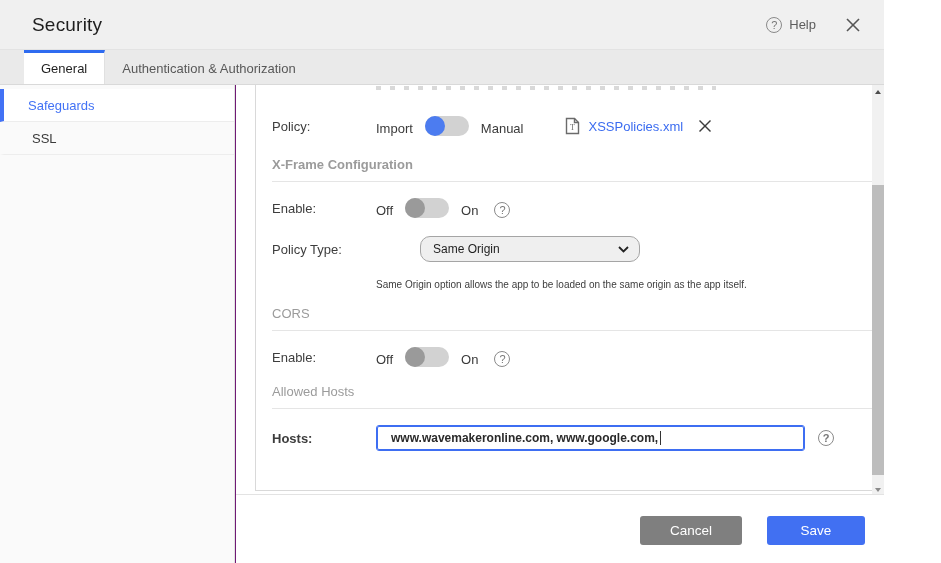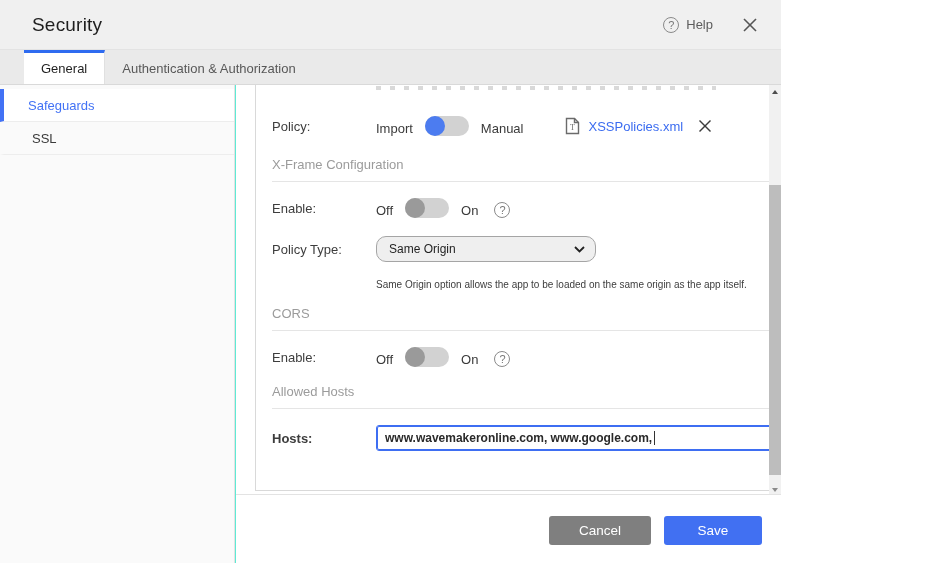--- a/index.html
+++ b/index.html
@@ -1,21 +1,21 @@
 <!DOCTYPE html>
 <html><head>
 <meta charset="utf-8">
 <style>
   * { margin:0; padding:0; box-sizing:border-box; }
   html,body { width:941px; height:563px; }
   body {
     font-family: "Liberation Sans", "DejaVu Sans", sans-serif;
     background:#fff; color:#3d3d3d; overflow:hidden; position:relative;
   }
-  .modal { position:absolute; inset:0; width:781px; height:563px; background:#5eead4; }
+  .modal { position:absolute; inset:0; width:884px; height:563px; background:#701a75; }
 
   
   .hdr {
     height:50px; background:#f0f0f0; border-bottom:1px solid #e3e3e3;
     display:flex; align-items:center; padding:0 18px 0 32px;
   }
   .hdr-title { font-size:19px; color:#1e1e1e; letter-spacing:.2px; }
   .hdr-right { margin-left:auto; display:flex; align-items:center; gap:10px; }
   .help-wrap { display:flex; align-items:center; gap:7px; cursor:pointer; }
   .qcircle {
@@ -96,49 +96,49 @@
     border-radius:10px; display:flex; align-items:center; padding:0 10px 0 12px;
     font-size:12px; color:#1f1f1f; cursor:pointer; justify-content:space-between;
   }
 
   .helptext { font-size:10px; color:#3d3d3d; margin-left:104px; }
 
   
   .hosts-input {
     width:429px; height:26px; border:1px solid #3e6ef2; outline:1px solid #3e6ef2;
     outline-offset:-2px; border-radius:3px; background:#fff; display:flex;
-    align-items:center; padding:0 8px; font-size:12px; color:#2a2a2a; cursor:text;
+    align-items:center; padding:0 14px; font-size:12px; color:#2a2a2a; cursor:text;
     overflow:hidden; white-space:nowrap;
   }
   .caret { display:inline-block; width:1px; height:14px; background:#333; margin-left:2px; flex:none; }
 
   
   .sbar { position:absolute; right:0; top:0; width:12px; height:412px; background:#f1f1f1; }
   .sbtn { position:absolute; left:0; width:12px; height:14px; background:#f1f1f1; cursor:pointer; }
   .sbtn.up { top:0; } .sbtn.down { bottom:0; }
   .tri-up, .tri-dn { position:absolute; left:2.5px; width:0; height:0; }
   .tri-up { top:5px; border-left:3.5px solid transparent; border-right:3.5px solid transparent; border-bottom:4px solid #4d4d4d; }
   .tri-dn { top:5px; border-left:3.5px solid transparent; border-right:3.5px solid transparent; border-top:4px solid #8a8a8a; }
   .sthumb { position:absolute; left:0; width:12px; top:100px; height:290px; background:#bdbdbd; cursor:grab; }
 
   
   .footer {
     position:absolute; left:0; right:0; top:409px; bottom:0;
     border-top:1px solid #e3e3e3; background:#fff;
     display:flex; justify-content:flex-end; align-items:flex-start;
-    padding:21px 19px 0 0; gap:13px;
+    padding:21px 19px 0 0; gap:25px;
   }
   .btn {
     height:29px; border:none; border-radius:3px; color:#fff; font-size:13.5px;
     font-family:inherit; cursor:pointer; padding:0 30px;
   }
   .btn.cancel { background:#7f7f7f; min-width:100px; }
   .btn.save { background:#4170f2; min-width:98px; }
 
-  .row-gap-s { margin-top:9px; }
+  .row-gap-s { margin-top:9px;font-weight:bold; }
 </style>
 </head>
 <body>
 
 <div class="modal">
 
   <div class="hdr">
     <div class="hdr-title">Security</div>
     <div class="hdr-right">
       <div class="help-wrap">
@@ -214,21 +214,21 @@
             <div class="tgl-wrap">
               <span>Off</span>
               <div class="toggle">
                 <div class="knob gray"></div>
               </div>
               <span>On</span>
               <span class="qcircle" style="margin-left:4px;">?</span>
             </div>
           </div>
 
-          <div class="frow" style="height:40px; margin-top:0;">
+          <div class="frow" style="height:40px; margin-top:0;gap:44px;">
             <div class="flabel">Policy Type:</div>
             <div class="select">
               <span>Same Origin</span>
               <svg width="11" height="7" viewBox="0 0 11 7">
                 <path d="M1 1 L5.5 5.5 L10 1" fill="none" stroke="#222" stroke-width="1.8"></path>
               </svg>
             </div>
           </div>
 
           <div class="helptext" style="margin-top:10px;">Same Origin option allows the app to be loaded on the same origin as the app itself.</div>

